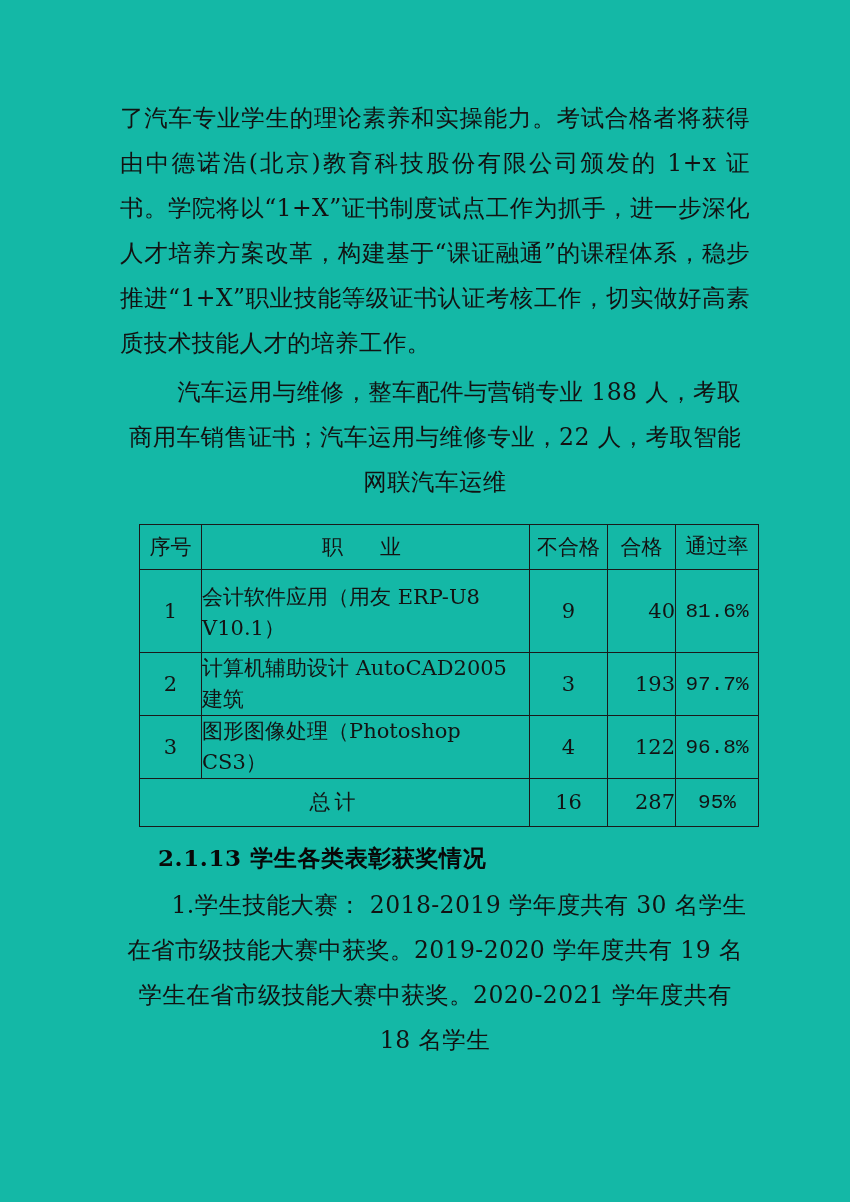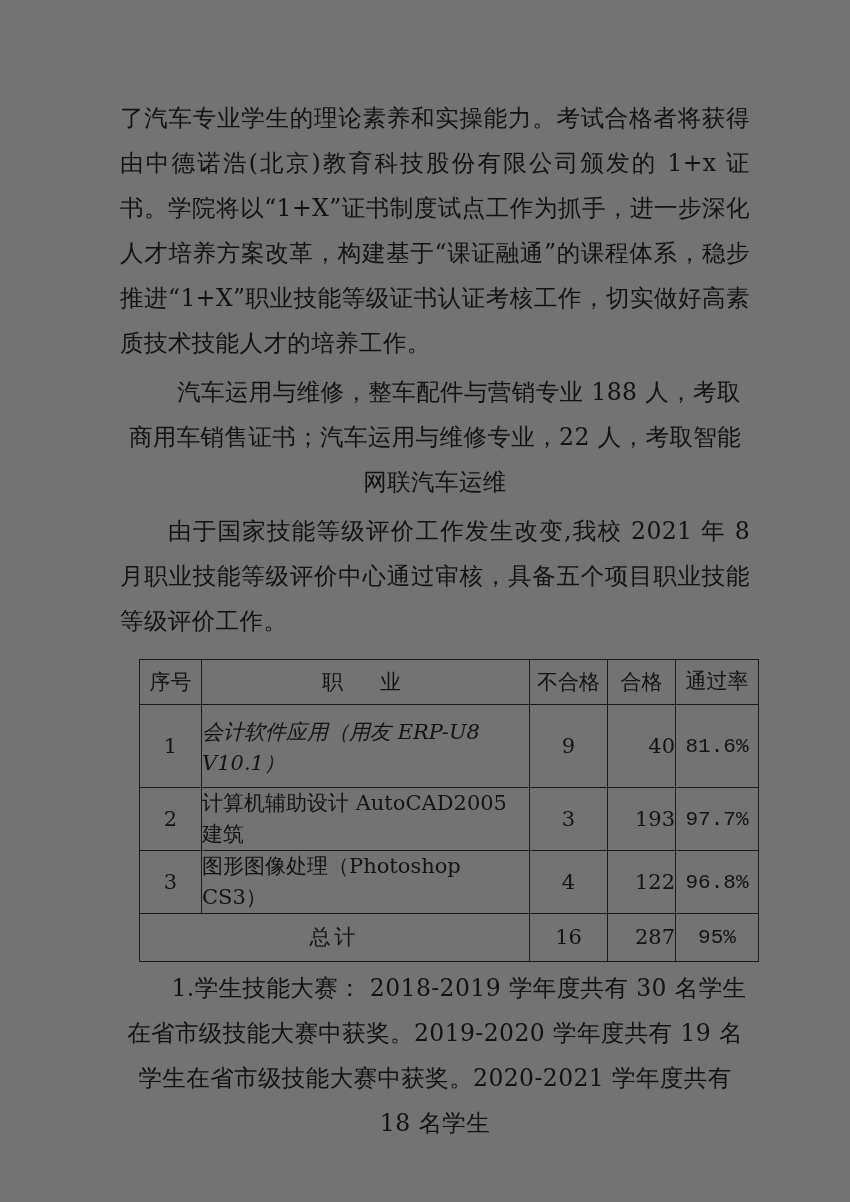--- a/index.html
+++ b/index.html
@@ -9,21 +9,21 @@
     background: #ffffff;
   }
   body {
     font-family: "DejaVu Serif", "Liberation Serif", serif;
     color: #101010;
   }
   .page {
     position: relative;
     width: 850px;
     height: 1202px;
-    background: #737373;
+    background: #14b8a6;
     overflow: hidden;
     box-sizing: border-box;
   }
   .content {
     position: absolute;
     left: 120px;
     top: 96px;
     width: 630px;
   }
   .para {
@@ -70,21 +70,21 @@
   }
   .c-no   { width: 61px;  text-align: center; }
   .c-occ  { width: 327px; text-align: left; padding-left: 10px; }
   .c-fail { width: 77px;  text-align: center; margin-left: 8px; }
   .c-pass { width: 67px;  text-align: right; }
   .c-rate { width: 82px;  text-align: center; font-family: Liberation Mono, monospace; }
 
   .row-h td { height: 44px; text-align: center; }
   .hdr-occ { text-align: center !important; letter-spacing: 8px; padding-left: 0 !important; }
   .row-1 td { height: 70px; }
-  .row-1 .c-occ { vertical-align: top; padding-top: 12px; font-style: italic; }
+  .row-1 .c-occ { vertical-align: top; padding-top: 12px; }
   .row-n td { height: 52px; }
   .row-t td { height: 47px; }
   .total-label { text-align: center; letter-spacing: 4px; }
 
   .occ-line { display: block; white-space: nowrap; }
 
   .section-head {
     font-size: 23px;
     line-height: 42px;
     font-weight: bold;
@@ -112,21 +112,20 @@
   <div class="content">
 
     <p class="para">了汽车专业学生的理论素养和实操能力。考试合格者将获得由中德诺浩(北京)教育科技股份有限公司颁发的 1+x 证书。学院将以“1+X”证书制度试点工作为抓手，进一步深化人才培养方案改革，构建基于“课证融通”的课程体系，稳步推进“1+X”职业技能等级证书认证考核工作，切实做好高素质技术技能人才的培养工作。</p>
 
     <div class="spacer-4"></div>
 
     <p class="para indent nojustify">汽车运用与维修，整车配件与营销专业 188 人，考取商用车销售证书；汽车运用与维修专业，22 人，考取智能网联汽车运维</p>
 
     <div class="spacer-4"></div>
 
-    <p class="para indent">由于国家技能等级评价工作发生改变,我校 2021 年 8 月职业技能等级评价中心通过审核，具备五个项目职业技能等级评价工作。</p>
 
     <div class="spacer-12"></div>
 
 
     <table class="stat-table">
       <tbody>
         <tr class="row-h">
           <td class="c-no">序号</td>
           <td class="c-occ hdr-occ">职　业</td>
           <td class="c-fail">不合格</td>
@@ -163,20 +162,21 @@
 
         <tr class="row-t">
           <td class="total-label" colspan="2">总计</td>
           <td class="c-fail">16</td>
           <td class="c-pass">287</td>
           <td class="c-rate">95%</td>
         </tr>
       </tbody>
     </table>
 
+    <h2 class="section-head">2.1.13 学生各类表彰获奖情况</h2>
 
     <div class="spacer-4"></div>
 
     <p class="para indent nojustify">1.学生技能大赛： 2018-2019 学年度共有 30 名学生在省市级技能大赛中获奖。2019-2020 学年度共有 19 名学生在省市级技能大赛中获奖。2020-2021 学年度共有 18 名学生</p>
 
   </div>
 
 
 </div>
 

